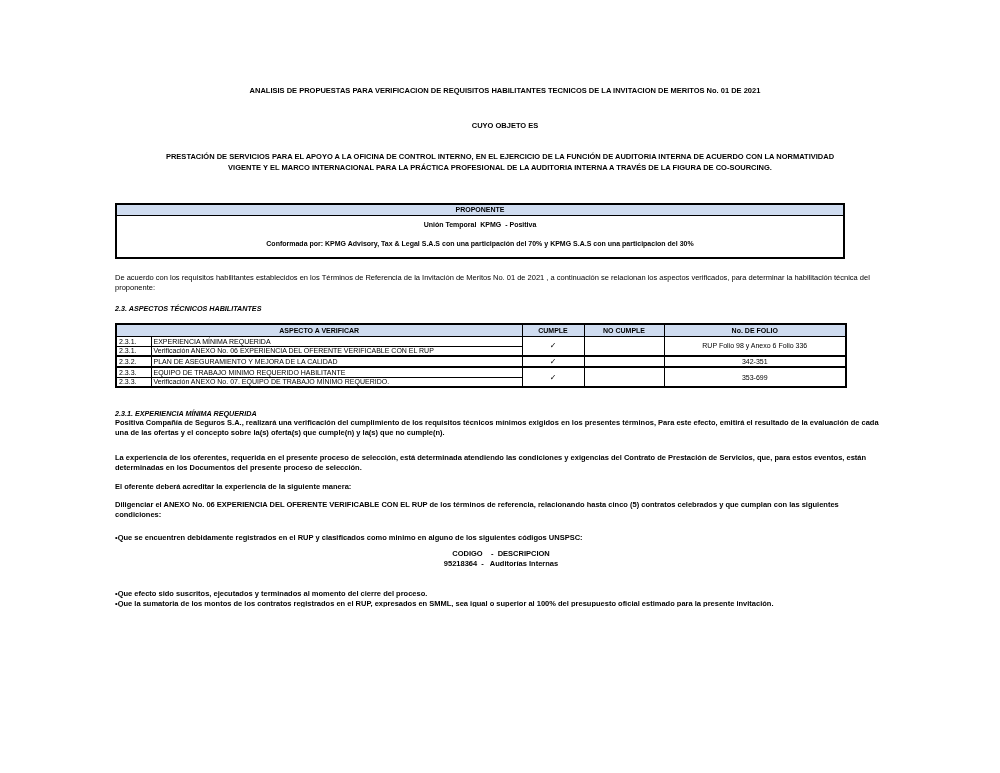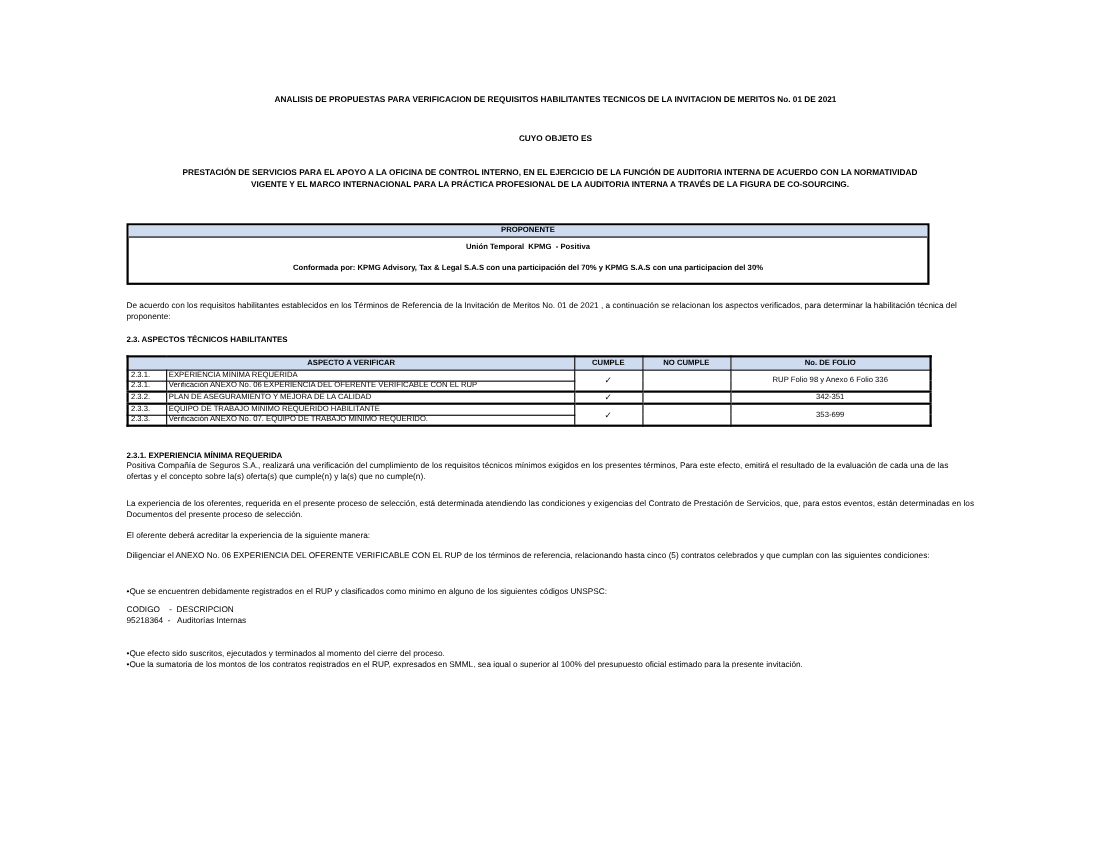--- a/index.html
+++ b/index.html
@@ -3,32 +3,32 @@
 <meta charset="utf-8">
 <style>
   * { margin:0; padding:0; box-sizing:border-box; }
   html,body { background:#ffffff; }
   .page {
     position:relative; width:1000px; height:607px; background:#ffffff;
     font-family:"Liberation Sans", sans-serif; color:#000; overflow:hidden;
   }
   .abs { position:absolute; }
   .b { font-weight:bold; }
-  .bi { font-weight:bold; }
+  .bi { font-weight:bold; font-style:italic; }
   .ctr { text-align:center; }
-  .pre { white-space:pre-wrap; }
+  .pre { white-space:pre-wrap;text-align:center; }
 
   
   .doc-title   { top:86px;  left:100px; width:810px; font-size:7.5px; }
   .doc-sub     { top:121px; left:100px; width:810px; font-size:7.5px; }
   .doc-object  { top:151px; left:150px; width:700px; font-size:7.5px; line-height:11px; }
   .intro-para  { top:273px; left:115px; width:772px; font-size:7.5px; line-height:10px; }
   .h-23        { top:304px; left:115px; font-size:7.2px; }
   .h-231       { top:409px; left:115px; font-size:7.2px; }
-  .para        { left:115px; width:772px; font-size:7.5px; line-height:10px; }
+  .para        { left:115px; width:772px; font-size:7.5px; line-height:10px;font-weight:bold; }
   .p1 { top:418px; } .p2 { top:453px; } .p3 { top:482px; } .p4 { top:500px; }
   .bullet1 { top:533px; } .codes { top:549px; }
   .bullet2 { top:589px; } .bullet3 { top:599px; } .bullet4 { top:609px; }
   .anexo-title { top:630px; left:115px; width:642px; font-size:7px; }
   .footer      { top:731px; left:924px; width:60px; font-size:6.5px; }
 
   
   .prop-box { top:203px; left:115px; width:730px; border:2px solid #000; background:#fff; }
   .prop-head {
     height:11px; line-height:10px; background:#cfdcf0; border-bottom:1px solid #000;

